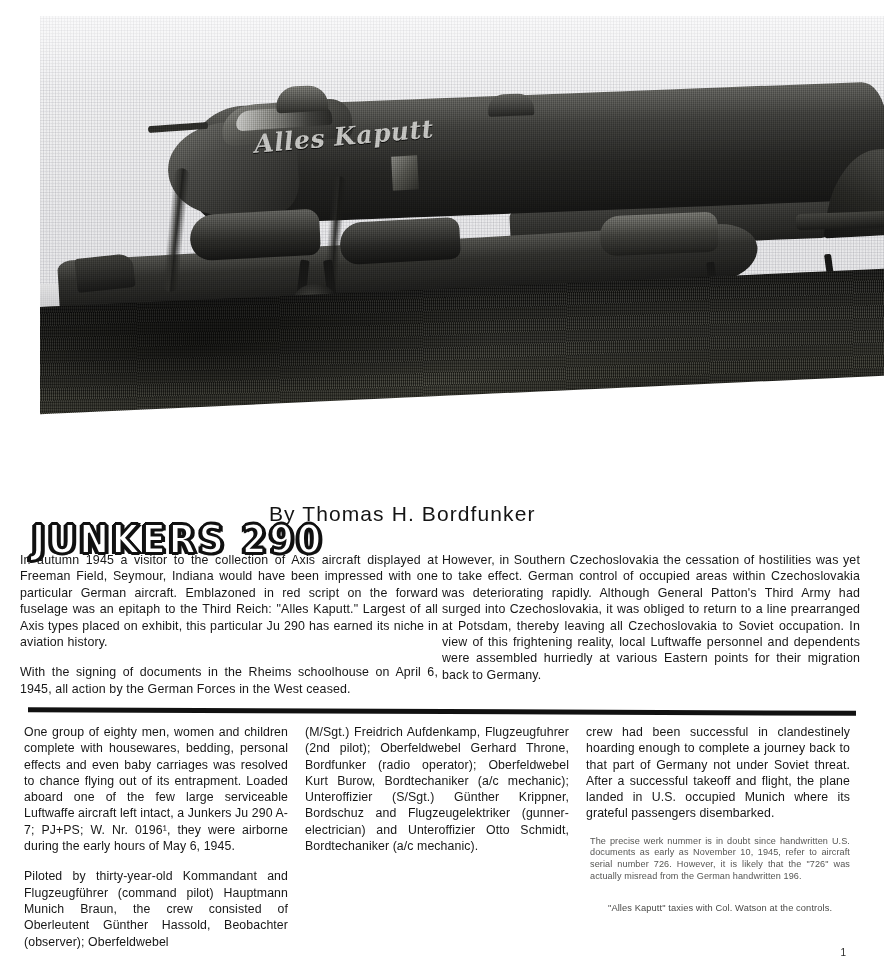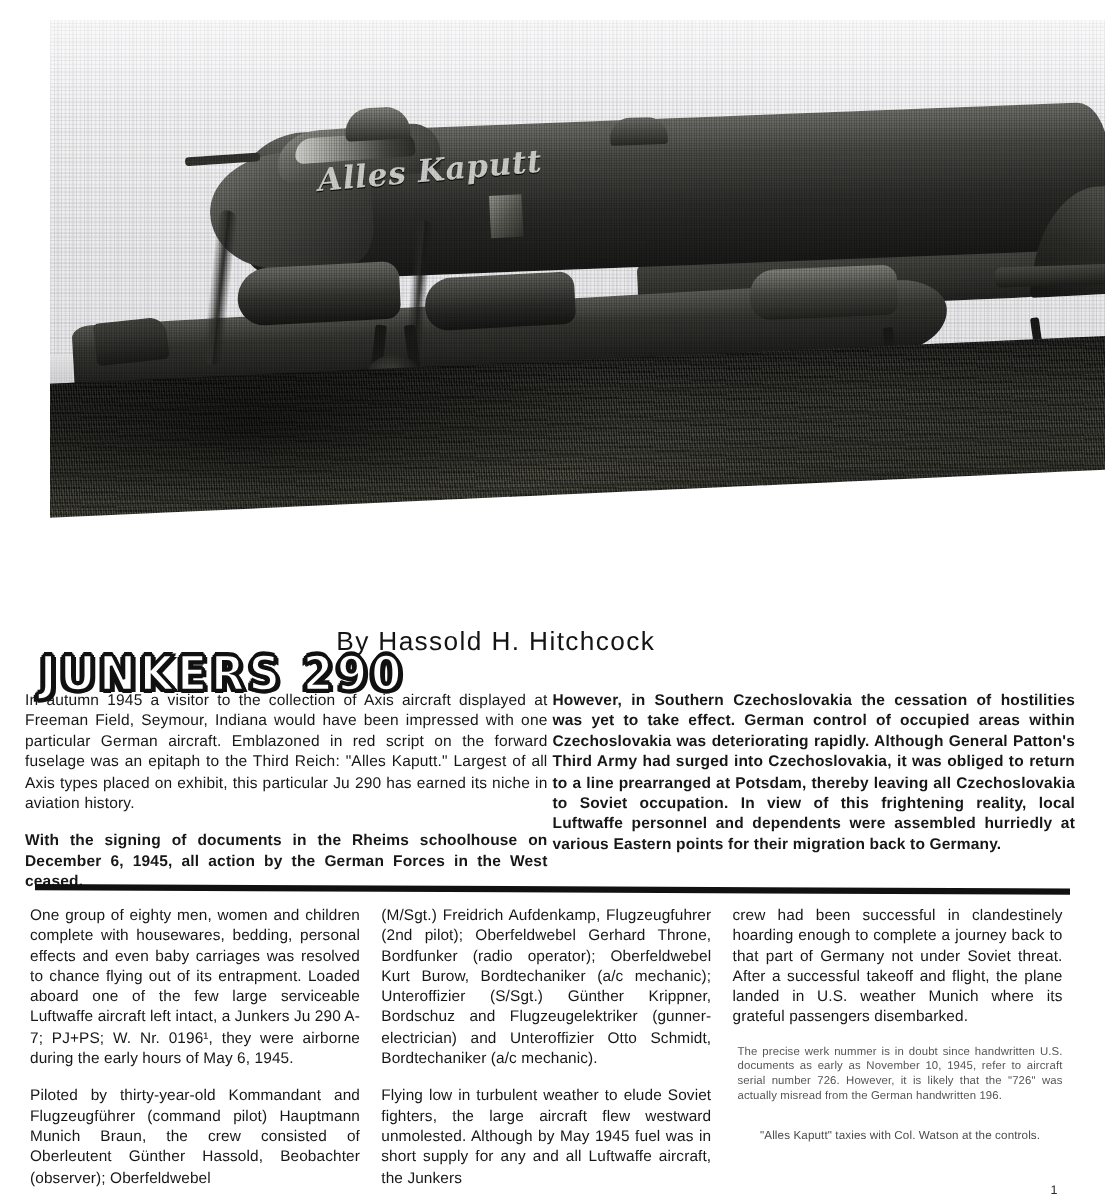--- a/index.html
+++ b/index.html
@@ -316,21 +316,21 @@
   }
   .intro-col { width: 418px; }
   .intro-col p {
     margin: 0 0 14px 0;
     font-size: 12.4px;
     line-height: 16.4px;
     text-align: justify;
     letter-spacing: 0.15px;
     color: #171717;
   }
-  .intro-col p:last-child { margin-bottom: 0; font-weight: bold; }
+  .intro-col p:last-child { margin-bottom: 0; }
 
   
   #section-rule {
     position: absolute;
     left: 28px; top: 709px;
     width: 828px; height: 5px;
     background: #111111;
     transform: rotate(0.25deg);
   }
 
@@ -417,43 +417,42 @@
     <div id="photo-grass"></div>
     <div id="photo-grass-shade"></div>
     <div id="photo-wedge"></div>
     <div id="photo-bottom-mask"></div>
     <div id="photo-screen"></div>
   </div>
 </figure>
 
 <header id="masthead">
   <h1 id="article-title">JUNKERS 290</h1>
-  <div id="article-byline">By Hassold H. Hitchcock</div>
+  <div id="article-byline">By Thomas H. Bordfunker</div>
 </header>
 
 <section id="intro">
   <div class="intro-col">
     <p>In autumn 1945 a visitor to the collection of Axis aircraft displayed at Freeman Field, Seymour, Indiana would have been impressed with one particular German aircraft. Emblazoned in red script on the forward fuselage was an epitaph to the Third Reich: "Alles Kaputt." Largest of all Axis types placed on exhibit, this particular Ju 290 has earned its niche in aviation history.</p>
-    <p>With the signing of documents in the Rheims schoolhouse on December 6, 1945, all action by the German Forces in the West ceased.</p>
+    <p>With the signing of documents in the Rheims schoolhouse on April 6, 1945, all action by the German Forces in the West ceased.</p>
   </div>
   <div class="intro-col">
     <p>However, in Southern Czechoslovakia the cessation of hostilities was yet to take effect. German control of occupied areas within Czechoslovakia was deteriorating rapidly. Although General Patton's Third Army had surged into Czechoslovakia, it was obliged to return to a line prearranged at Potsdam, thereby leaving all Czechoslovakia to Soviet occupation. In view of this frightening reality, local Luftwaffe personnel and dependents were assembled hurriedly at various Eastern points for their migration back to Germany.</p>
   </div>
 </section>
 
 <div id="section-rule"></div>
 
 <section id="body-cols">
   <div class="body-col">
     <p>One group of eighty men, women and children complete with housewares, bedding, personal effects and even baby carriages was resolved to chance flying out of its entrapment. Loaded aboard one of the few large serviceable Luftwaffe aircraft left intact, a Junkers Ju 290 A-7; PJ+PS; W. Nr. 0196¹, they were airborne during the early hours of May 6, 1945.</p>
     <p>Piloted by thirty-year-old Kommandant and Flugzeugführer (command pilot) Hauptmann Munich Braun, the crew consisted of Oberleutent Günther Hassold, Beobachter (observer); Oberfeldwebel</p>
   </div>
   <div class="body-col">
     <p>(M/Sgt.) Freidrich Aufdenkamp, Flugzeugfuhrer (2nd pilot); Oberfeldwebel Gerhard Throne, Bordfunker (radio operator); Oberfeldwebel Kurt Burow, Bordtechaniker (a/c mechanic); Unteroffizier (S/Sgt.) Günther Krippner, Bordschuz and Flugzeugelektriker (gunner-electrician) and Unteroffizier Otto Schmidt, Bordtechaniker (a/c mechanic).</p>
-    <p>Flying low in turbulent weather to elude Soviet fighters, the large aircraft flew westward unmolested. Although by May 1945 fuel was in short supply for any and all Luftwaffe aircraft, the Junkers</p>
   </div>
   <div class="body-col">
-    <p>crew had been successful in clandestinely hoarding enough to complete a journey back to that part of Germany not under Soviet threat. After a successful takeoff and flight, the plane landed in U.S. weather Munich where its grateful passengers disembarked.</p>
+    <p>crew had been successful in clandestinely hoarding enough to complete a journey back to that part of Germany not under Soviet threat. After a successful takeoff and flight, the plane landed in U.S. occupied Munich where its grateful passengers disembarked.</p>
     <p class="footnote">The precise werk nummer is in doubt since handwritten U.S. documents as early as November 10, 1945, refer to aircraft serial number 726. However, it is likely that the "726" was actually misread from the German handwritten 196.</p>
     <p class="photo-caption">"Alles Kaputt" taxies with Col. Watson at the controls.</p>
     <div id="page-number">1</div>
   </div>
 </section>
 
 </body></html>

